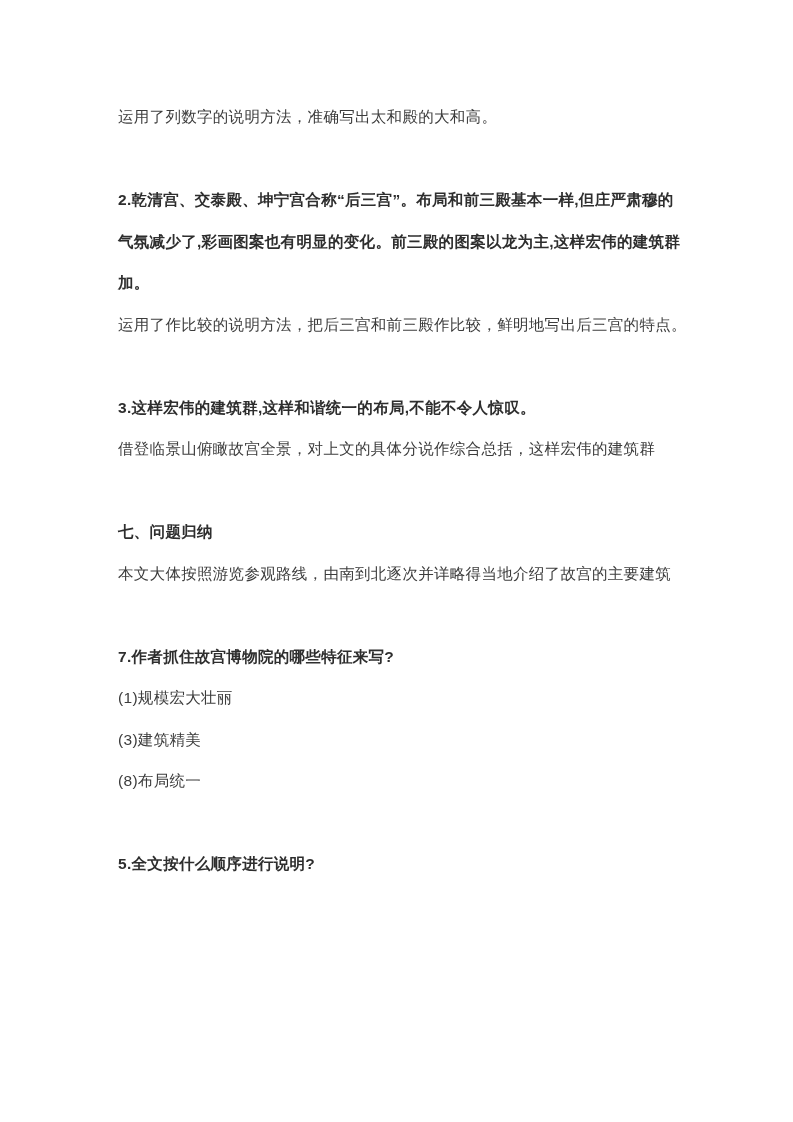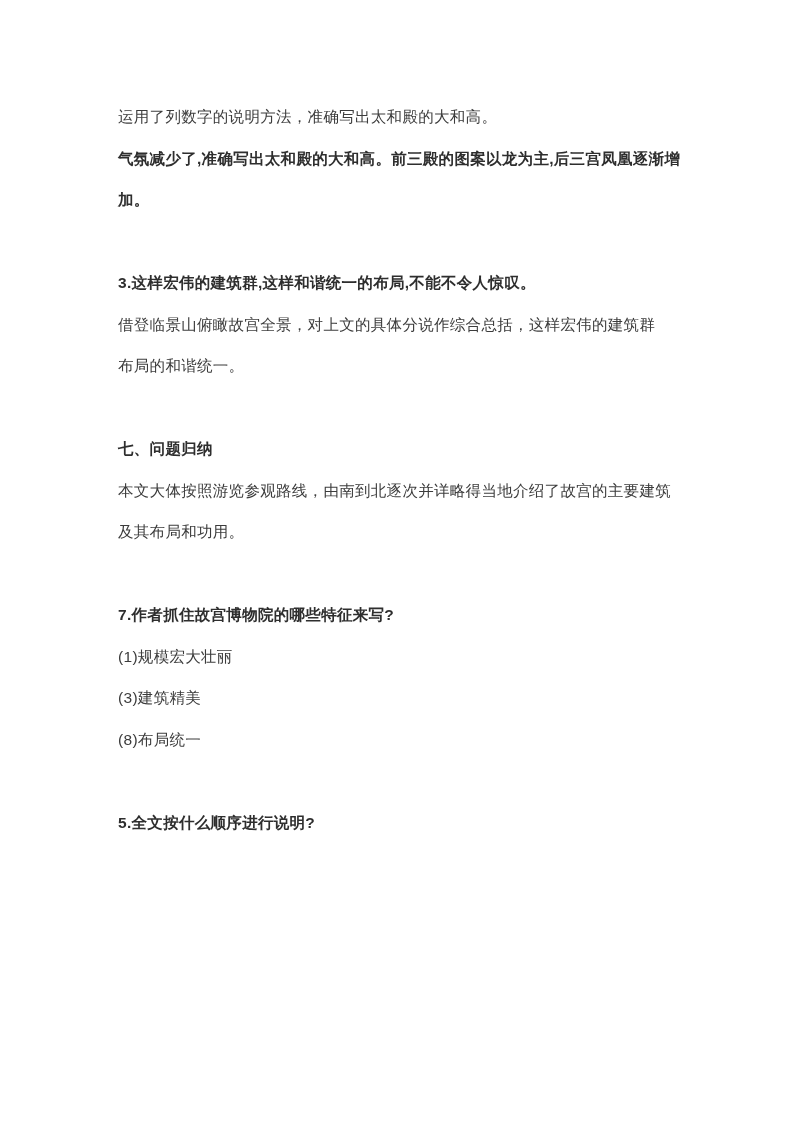--- a/index.html
+++ b/index.html
@@ -41,34 +41,34 @@
   }
 </style>
 </head>
 <body>
 
 <div class="doc-page">
   <div class="doc-content">
 
     <p class="line">运用了列数字的说明方法，准确写出太和殿的大和高。</p>
 
-    <p class="line bold">气氛减少了,准确写出太和殿的大和高。前三殿的图案以龙为主,后三宫凤凰逐渐增</p>
+    <p class="line bold gap">2.乾清宫、交泰殿、坤宁宫合称“后三宫”。布局和前三殿基本一样,但庄严肃穆的</p>
+    <p class="line bold">气氛减少了,彩画图案也有明显的变化。前三殿的图案以龙为主,这样宏伟的建筑群</p>
     <p class="line bold">加。</p>
 
+    <p class="line">运用了作比较的说明方法，把后三宫和前三殿作比较，鲜明地写出后三宫的特点。</p>
 
     <p class="line bold gap">3.这样宏伟的建筑群,这样和谐统一的布局,不能不令人惊叹。</p>
 
     <p class="line">借登临景山俯瞰故宫全景，对上文的具体分说作综合总括，这样宏伟的建筑群</p>
-    <p class="line">布局的和谐统一。</p>
 
     <p class="line bold gap">七、问题归纳</p>
 
 
     <p class="line">本文大体按照游览参观路线，由南到北逐次并详略得当地介绍了故宫的主要建筑</p>
-    <p class="line">及其布局和功用。</p>
 
     <p class="line bold gap">7.作者抓住故宫博物院的哪些特征来写?</p>
 
     <p class="line">(1)规模宏大壮丽</p>
     <p class="line">(3)建筑精美</p>
     <p class="line">(8)布局统一</p>
 
     <p class="line bold gap">5.全文按什么顺序进行说明?</p>
 
   </div>

